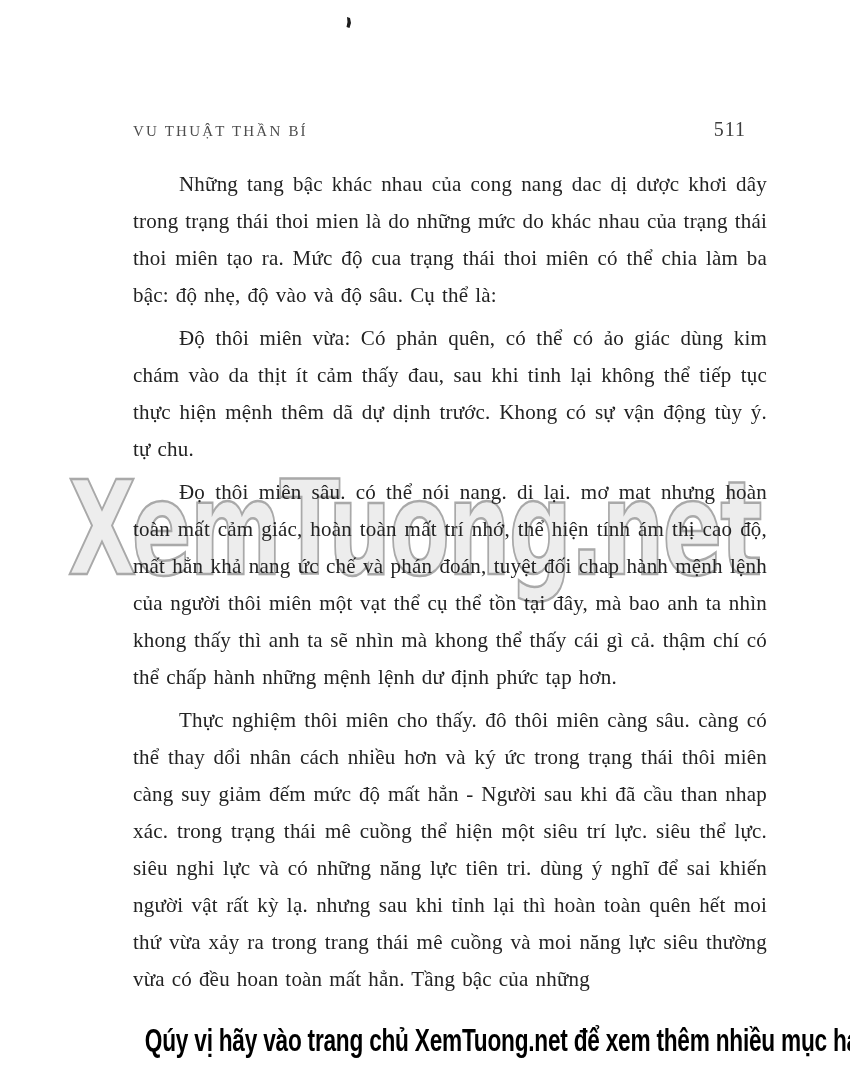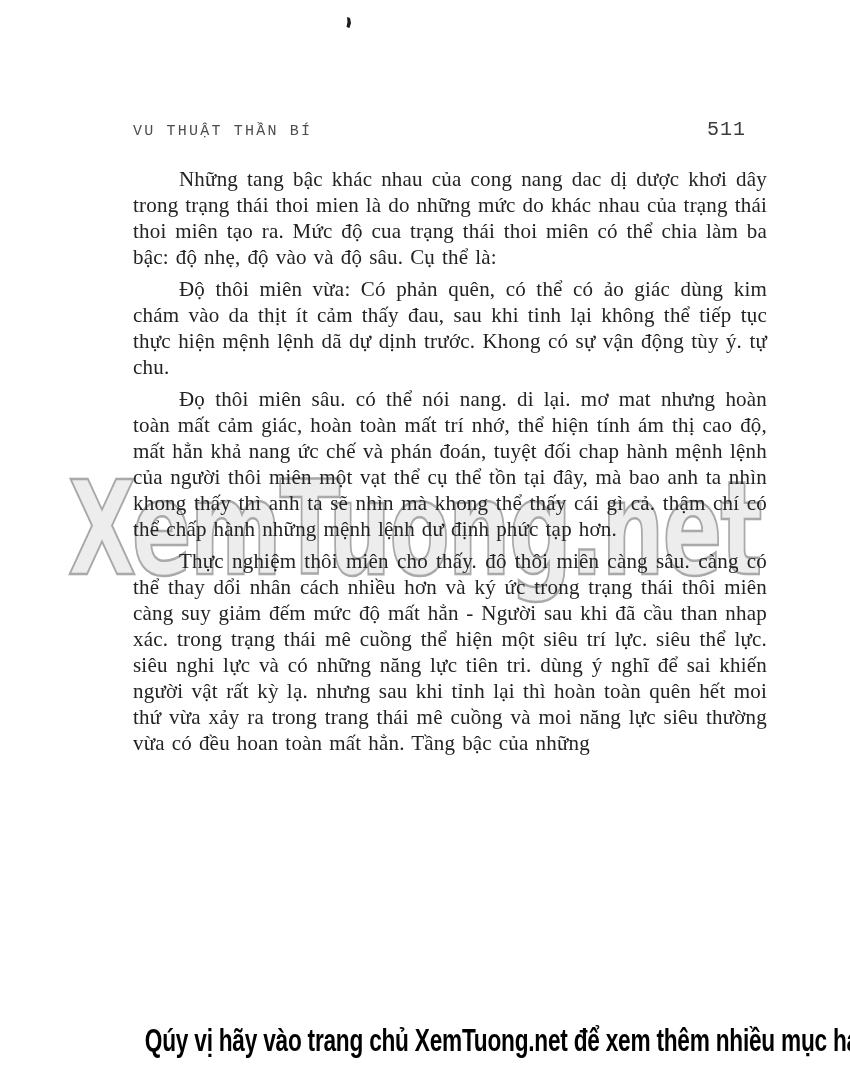--- a/index.html
+++ b/index.html
@@ -10,41 +10,41 @@
     overflow:hidden;
     font-family:"Liberation Serif", serif;
   }
   .speck{
     position:absolute;left:346px;top:17px;width:5px;height:11px;
     background:#1b1b1b;border-radius:1px;
     clip-path:polygon(20% 0,80% 10%,100% 55%,70% 100%,10% 90%,30% 45%);
   }
   .running-head{
     position:absolute;left:133px;right:104px;top:118px;height:22px;
-    display:flex;justify-content:space-between;align-items:baseline;font-family:Liberation Mono, monospace;
+    display:flex;justify-content:space-between;align-items:baseline;
   }
   .running-title{
     font-size:15px;letter-spacing:2.2px;color:#4d4d4d;
     font-variant:small-caps;text-transform:uppercase;
   }
   .running-page{
     font-size:20px;color:#3c3c3c;letter-spacing:1px;
   }
   .watermark{
     position:absolute;left:68px;top:464px;z-index:1;
     font-family:"DejaVu Sans", sans-serif;
     font-weight:bold;font-size:130px;line-height:1;white-space:nowrap;
     color:var(--watermark-fill,#ededed);
     -webkit-text-stroke:2.5px var(--watermark-outline,#a9a9a9);
     transform:scaleX(0.68);transform-origin:left top;
     letter-spacing:-3px;
   }
   .content{
     position:absolute;left:133px;top:166px;width:634px;z-index:2;
-    font-size:21px;line-height:26px;
+    font-size:21px;line-height:37px;
     color:var(--body-text,#232323);
     text-align:justify;
     letter-spacing:0.2px;word-spacing:1.5px;
   }
   .content p{
     margin:0 0 6px 0;text-indent:46px;
   }
   .footer{
     position:absolute;left:0;right:0;top:1020px;height:46px;z-index:3;
     text-align:center;
@@ -67,21 +67,21 @@
 
   <div class="running-head">
     <span class="running-title">VU THUẬT THẦN BÍ</span>
     <span class="running-page">511</span>
   </div>
 
   <div class="watermark">XemTuong.net</div>
 
   <div class="content">
     <p>Những tang bậc khác nhau của cong nang dac dị dược khơi dây trong trạng thái thoi mien là do những mức do khác nhau của trạng thái thoi miên tạo ra. Mức độ cua trạng thái thoi miên có thể chia làm ba bậc: độ nhẹ, độ vào và độ sâu. Cụ thể là:</p>
-    <p>Độ thôi miên vừa: Có phản quên, có thể có ảo giác dùng kim chám vào da thịt ít cảm thấy đau, sau khi tinh lại không thể tiếp tục thực hiện mệnh lệnh dã dự dịnh trước. Khong có sự vận động tùy ý. tự chu.</p>
+    <p>Độ thôi miên vừa: Có phản quên, có thể có ảo giác dùng kim chám vào da thịt ít cảm thấy đau, sau khi tinh lại không thể tiếp tục thực hiện mệnh thêm dã dự dịnh trước. Khong có sự vận động tùy ý. tự chu.</p>
     <p>Đọ thôi miên sâu. có thể nói nang. di lại. mơ mat nhưng hoàn toàn mất cảm giác, hoàn toàn mất trí nhớ, thể hiện tính ám thị cao độ, mất hẳn khả nang ức chế và phán đoán, tuyệt đối chap hành mệnh lệnh của người thôi miên một vạt thể cụ thể tồn tại đây, mà bao anh ta nhìn khong thấy thì anh ta sẽ nhìn mà khong thể thấy cái gì cả. thậm chí có thể chấp hành những mệnh lệnh dư định phức tạp hơn.</p>
     <p>Thực nghiệm thôi miên cho thấy. đô thôi miên càng sâu. càng có thể thay dổi nhân cách nhiều hơn và ký ức trong trạng thái thôi miên càng suy giảm đếm mức độ mất hẳn - Người sau khi đã cầu than nhap xác. trong trạng thái mê cuồng thể hiện một siêu trí lực. siêu thể lực. siêu nghi lực và có những năng lực tiên tri. dùng ý nghĩ để sai khiến người vật rất kỳ lạ. nhưng sau khi tỉnh lại thì hoàn toàn quên hết moi thứ vừa xảy ra trong trang thái mê cuồng và moi năng lực siêu thường vừa có đều hoan toàn mất hẳn. Tầng bậc của những</p>
   </div>
 
   <div class="footer">
     <span class="footer-text">Qúy vị hãy vào trang chủ XemTuong.net để xem thêm nhiều mục hay khác</span>
   </div>
 
 </div>
 

